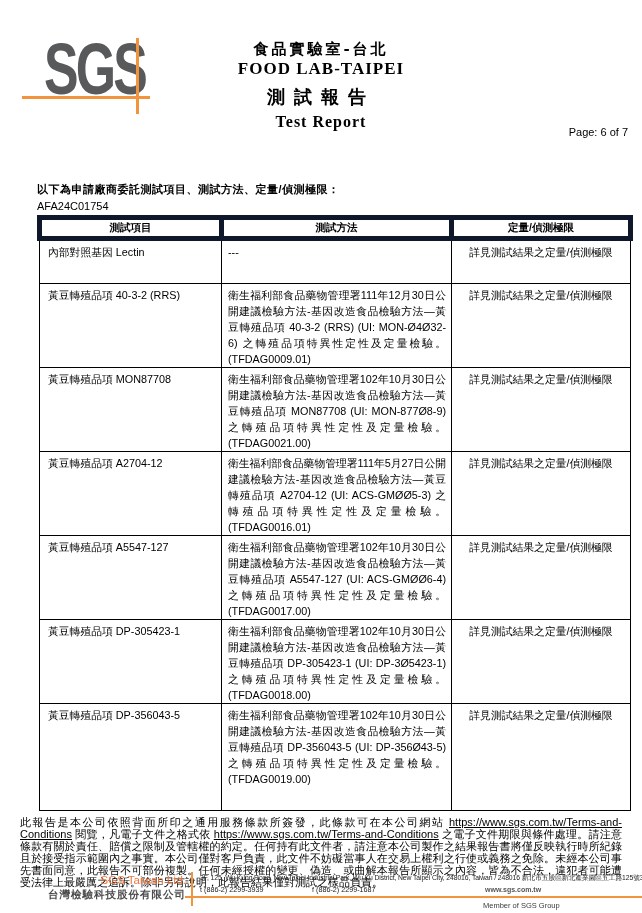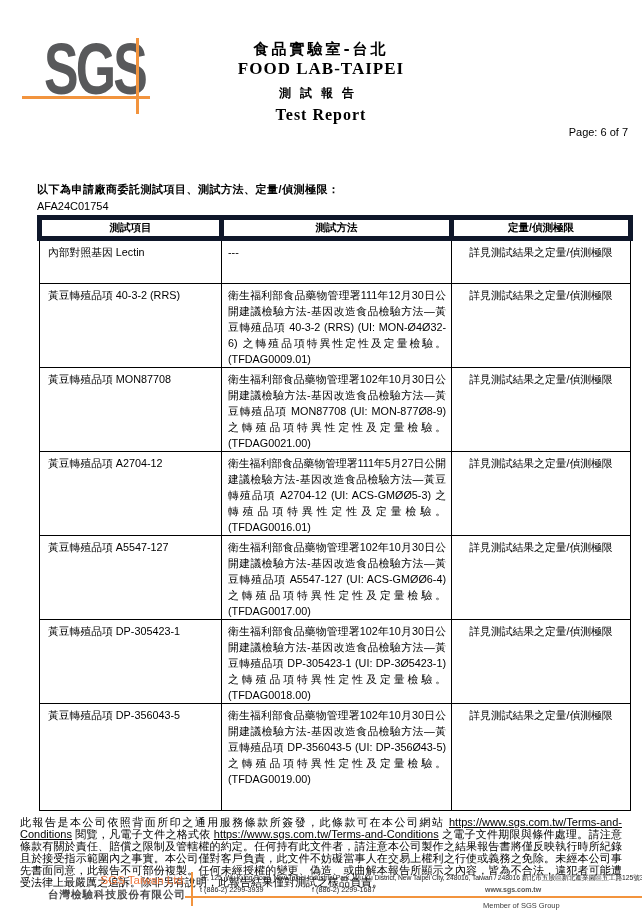--- a/index.html
+++ b/index.html
@@ -16,21 +16,21 @@
     font-family:"Liberation Sans",sans-serif;font-weight:bold;
     font-size:72px;line-height:72px;letter-spacing:-4px;color:#58595B;
     transform:scale(0.72,1);transform-origin:0 0;
   }
   .logo-hline{position:absolute;left:22px;top:96px;width:128px;height:3px;background:#F2943E;}
   .logo-vline{position:absolute;left:136px;top:38px;width:3px;height:76px;background:#F2943E;}
 
   .titles{position:absolute;left:0;right:0;top:40px;text-align:center;}
   .t-zh{font-family:"DejaVu Serif",serif;font-weight:bold;font-size:15px;letter-spacing:3px;}
   .t-en{font-family:"Liberation Serif",serif;font-weight:bold;font-size:17px;letter-spacing:1px;}
-  .r-zh{font-family:Liberation Sans, sans-serif;font-weight:bold;font-size:12px;letter-spacing:9px;margin-top:6px;}
+  .r-zh{font-family:Liberation Sans, sans-serif;font-weight:bold;font-size:18px;letter-spacing:9px;margin-top:6px;}
   .r-en{font-family:"Liberation Serif",serif;font-weight:bold;font-size:16px;margin-top:4px;letter-spacing:1px;}
 
   .page-no{position:absolute;right:14px;top:126px;font-size:11px;}
 
   
   .intro-note{position:absolute;left:37px;top:182px;font-size:11px;font-weight:bold;letter-spacing:0.5px;}
   .report-no{position:absolute;left:37px;top:200px;font-size:11px;}
 
   
   table.test{

